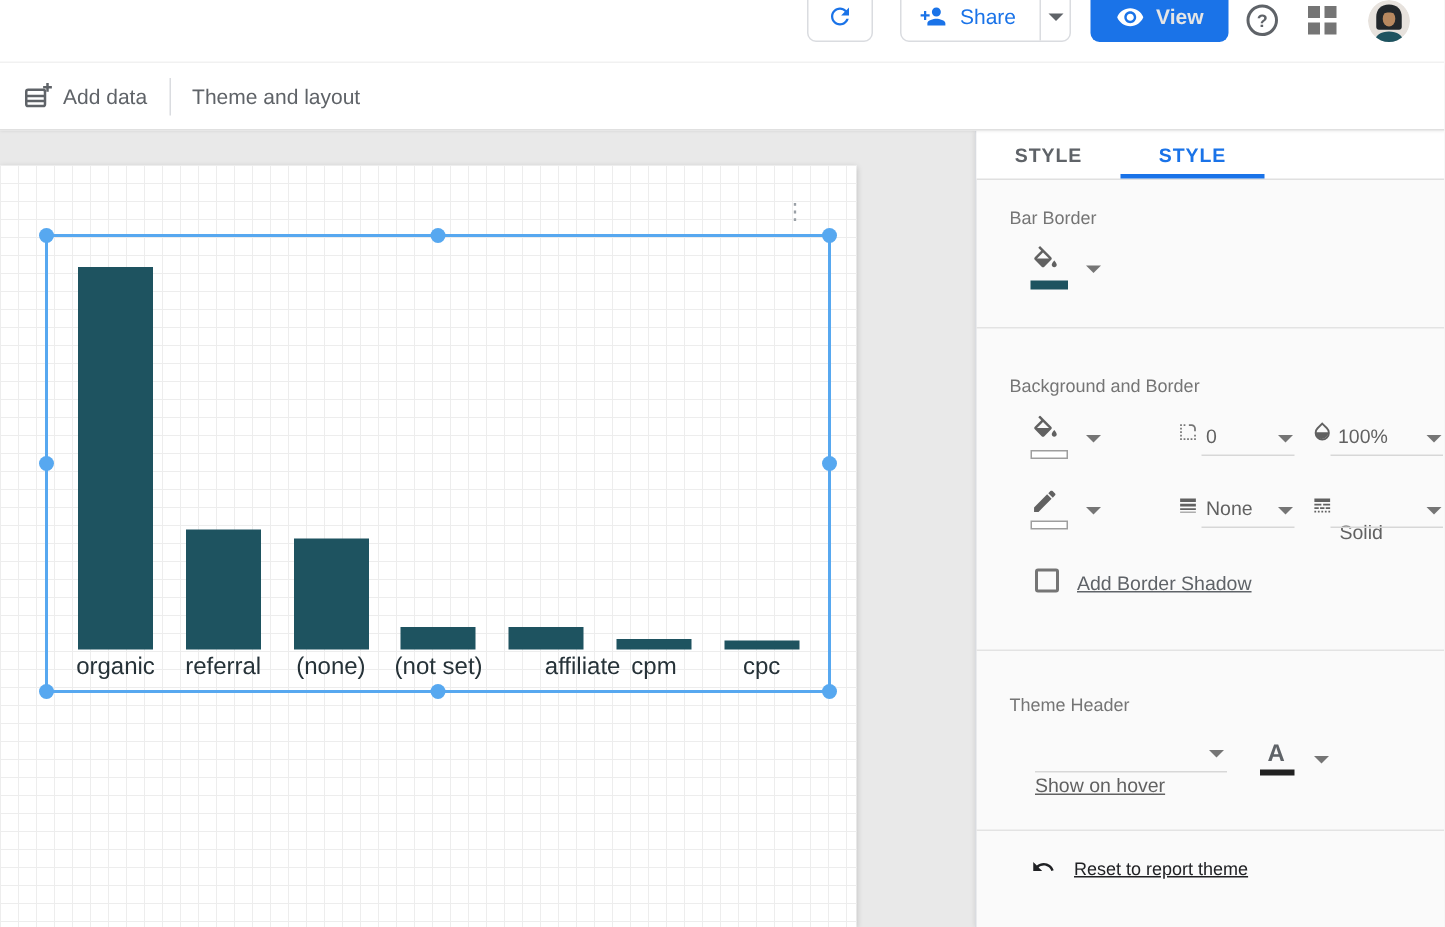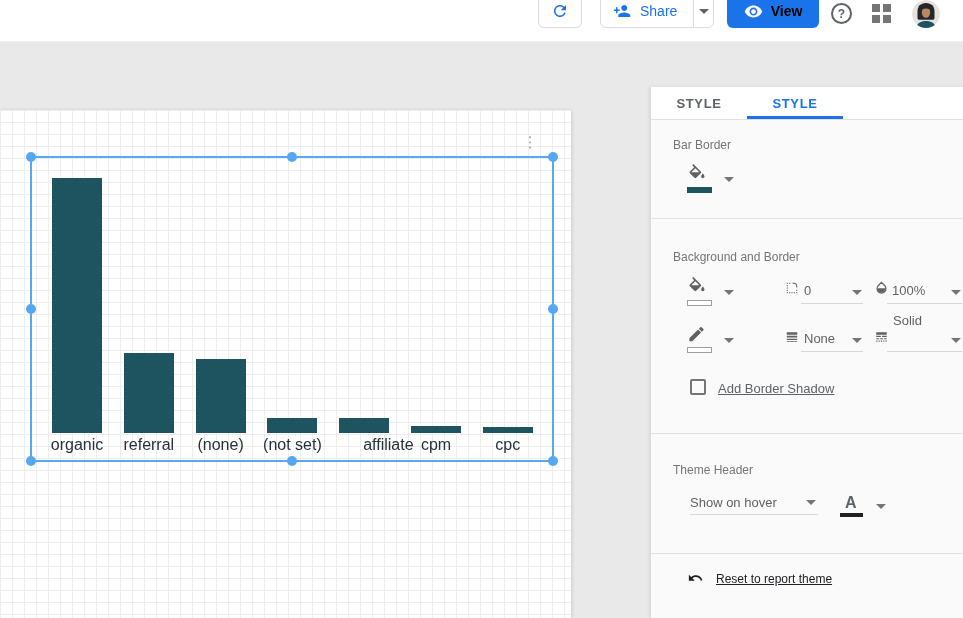--- a/index.html
+++ b/index.html
@@ -9,21 +9,21 @@
 
   
   .topbar { position:absolute; left:0; top:0; width:963px; height:42px; background:#fff; border-bottom:1px solid #f1f1f1; z-index:30; }
   .tb-btn { position:absolute; top:-6px; height:34px; display:flex; align-items:center; background:#fff; border:1px solid #dadce0; border-radius:6px; cursor:pointer; }
   .btn-refresh { left:538px; width:44px; justify-content:center; }
   .btn-share { left:600px; width:114px; }
   .share-main { display:flex; align-items:center; padding-left:12px; width:93px; height:100%; }
   .share-caret-zone { width:20px; height:100%; border-left:1px solid #dadce0; display:flex; align-items:center; justify-content:center; }
   .share-label { color:#1a73e8; font-size:14px; font-weight:normal; margin-left:9px; }
   .btn-view { left:727px; width:92px; background:#1a73e8; border:none; justify-content:center; gap:8px; }
-  .view-label { color:#000000; font-size:14px; font-weight:bold; }
+  .view-label { color:#e5e5e5; font-size:14px; font-weight:bold; }
   .btn-help { position:absolute; left:831px; top:3px; width:21px; height:21px; border:2px solid #5f6368; border-radius:50%; color:#5f6368; font-size:12px; font-weight:bold; display:flex; align-items:center; justify-content:center; cursor:pointer; }
   .btn-apps { position:absolute; left:872px; top:4px; width:20px; height:19px; display:grid; grid-template-columns:8px 8px; grid-template-rows:8px 8px; gap:3px; cursor:pointer; }
   .btn-apps span { background:#757575; }
   .avatar { position:absolute; left:912px; top:0; width:28px; height:28px; border-radius:50%; overflow:hidden; cursor:pointer; }
 
   
   .toolbar2 { position:absolute; left:0; top:42px; width:963px; height:45px; background:#fff; border-bottom:1px solid #e0e0e0; box-shadow:0 1px 2px rgba(0,0,0,.07); z-index:25; display:flex; align-items:center; }
   .tb2-item { display:flex; align-items:center; gap:7px; color:#5f6368; font-size:14px; cursor:pointer; }
   .tb2-add { margin-left:15px; }
   .tb2-sep { width:1px; height:25px; background:#dadce0; margin:0 14px 0 15px; }
@@ -112,20 +112,38 @@
       <svg width="28" height="28" viewBox="0 0 28 28">
         <circle cx="14" cy="14" r="14" fill="#e7e2dd"></circle>
         <path d="M14 3c-5.5 0-8.5 3.6-8.5 8.2V18c0 1 .8 1.8 1.8 1.8h13.4c1 0 1.8-.8 1.8-1.8v-6.8C22.5 6.6 19.5 3 14 3z" fill="#22272b"></path>
         <ellipse cx="14" cy="12.5" rx="4.2" ry="5.2" fill="#b8885f"></ellipse>
         <path d="M9.5 9.5C10.4 7.6 12 6.5 14 6.5s3.6 1.1 4.5 3c0 0-1.9-1.1-4.5-1.1s-4.5 1.1-4.5 1.1z" fill="#22272b"></path>
         <path d="M4.5 28c0-4.6 4.2-7 9.5-7s9.5 2.4 9.5 7z" fill="#1e5360"></path>
       </svg>
     </div>
   </div>
 
+  <div class="toolbar2">
+    <div class="tb2-item tb2-add">
+      <span style="display:flex;">
+        <svg width="20" height="20" viewBox="0 0 24 24" fill="none" stroke="#5f6368" stroke-width="2">
+          <rect x="3" y="7" width="15" height="13" rx="1.5"></rect>
+          <line x1="3" y1="12" x2="18" y2="12"></line>
+          <line x1="3" y1="16" x2="18" y2="16"></line>
+          <line x1="20" y1="1.5" x2="20" y2="8.5"></line>
+          <line x1="16.5" y1="5" x2="23.5" y2="5"></line>
+        </svg>
+      </span>
+      <span>Add data</span>
+    </div>
+    <div class="tb2-sep"></div>
+    <div class="tb2-item">
+      <span>Theme and layout</span>
+    </div>
+  </div>
 
   <div class="canvas"></div>
 
   <div class="kebab">⋮</div>
 
   <div class="chart-zone">
       <div class="bar" style="left: 21px; width: 50px; top: 21px; height: 255px; background: rgb(30, 83, 96);"></div>
       <div class="bar-label" style="left: 1px; width: 90px; top: 279px; color: rgb(38, 50, 56);">organic</div>
       <div class="bar" style="left: 92.8px; width: 50px; top: 196px; height: 80px; background: rgb(30, 83, 96);"></div>
       <div class="bar-label" style="left: 72.8px; width: 90px; top: 279px; color: rgb(38, 50, 56);">referral</div>
@@ -217,30 +235,30 @@
   </div>
   <div class="p-abs field-val" style="left:804px; top:331px;">None</div>
   <div class="field-line p-abs" style="left:801px; top:351px; width:62px;"></div>
   <div class="caret p-abs" style="left:852px; top:338px;"></div>
 
   <div class="p-abs" style="left:874px; top:330px;">
     <svg width="15" height="14" viewBox="0 0 24 24">
         <path fill="#616161" d="M3 4v4h18V4H3zm0 8h8v-2H3v2zm10 0h8v-2h-8v2zM3 16h5v-2H3v2zm6.5 0h5v-2h-5v2zm6.5 0h5v-2h-5v2zM3 20h2v-2H3v2zm4 0h2v-2H7v2zm4 0h2v-2h-2v2zm4 0h2v-2h-2v2zm4 0h2v-2h-2v2z"></path>
       </svg>
   </div>
-  <div class="p-abs field-val" style="left:893px; top:313px;">Solid</div>
+  <div class="p-abs field-val" style="left:893px; top:347px;">Solid</div>
   <div class="field-line p-abs" style="left:887px; top:351px; width:75px;"></div>
   <div class="caret p-abs" style="left:951px; top:338px;"></div>
 
   <div class="checkbox" style="left:690px; top:379px; z-index:17;"></div>
   <div class="p-abs field-val" style="left:718px; top:381px; color:#5f6368;text-decoration:underline;">Add Border Shadow</div>
   <div class="divider" style="top:433px;"></div>
 
   <div class="p-abs sec-title" style="left:673px; top:463px;">Theme Header</div>
-  <div class="p-abs field-val" style="left:690px; top:495px;">Show on hover</div>
+  <div class="p-abs field-val" style="left:690px; top:516px;text-decoration:underline;">Show on hover</div>
   <div class="caret p-abs" style="left:806px; top:500px;"></div>
   <div class="field-line p-abs" style="left:690px; top:514px; width:128px;"></div>
   <div class="p-abs a-glyph" style="left:845px; top:494px;">A</div>
   <div class="a-bar p-abs" style="left:840px; top:513px;"></div>
   <div class="caret p-abs" style="left:876px; top:504px;"></div>
   <div class="divider" style="top:553px;"></div>
 
   <div class="p-abs" style="left:686px; top:570px;">
     <svg width="19" height="16" viewBox="0 0 24 24">
         <path fill="#202124" d="M12.5 8c-2.65 0-5.05.99-6.9 2.6L2 7v9h9l-3.62-3.62c1.39-1.16 3.16-1.88 5.12-1.88 3.54 0 6.55 2.31 7.6 5.5l2.37-.78C21.08 11.03 17.15 8 12.5 8z"></path>

